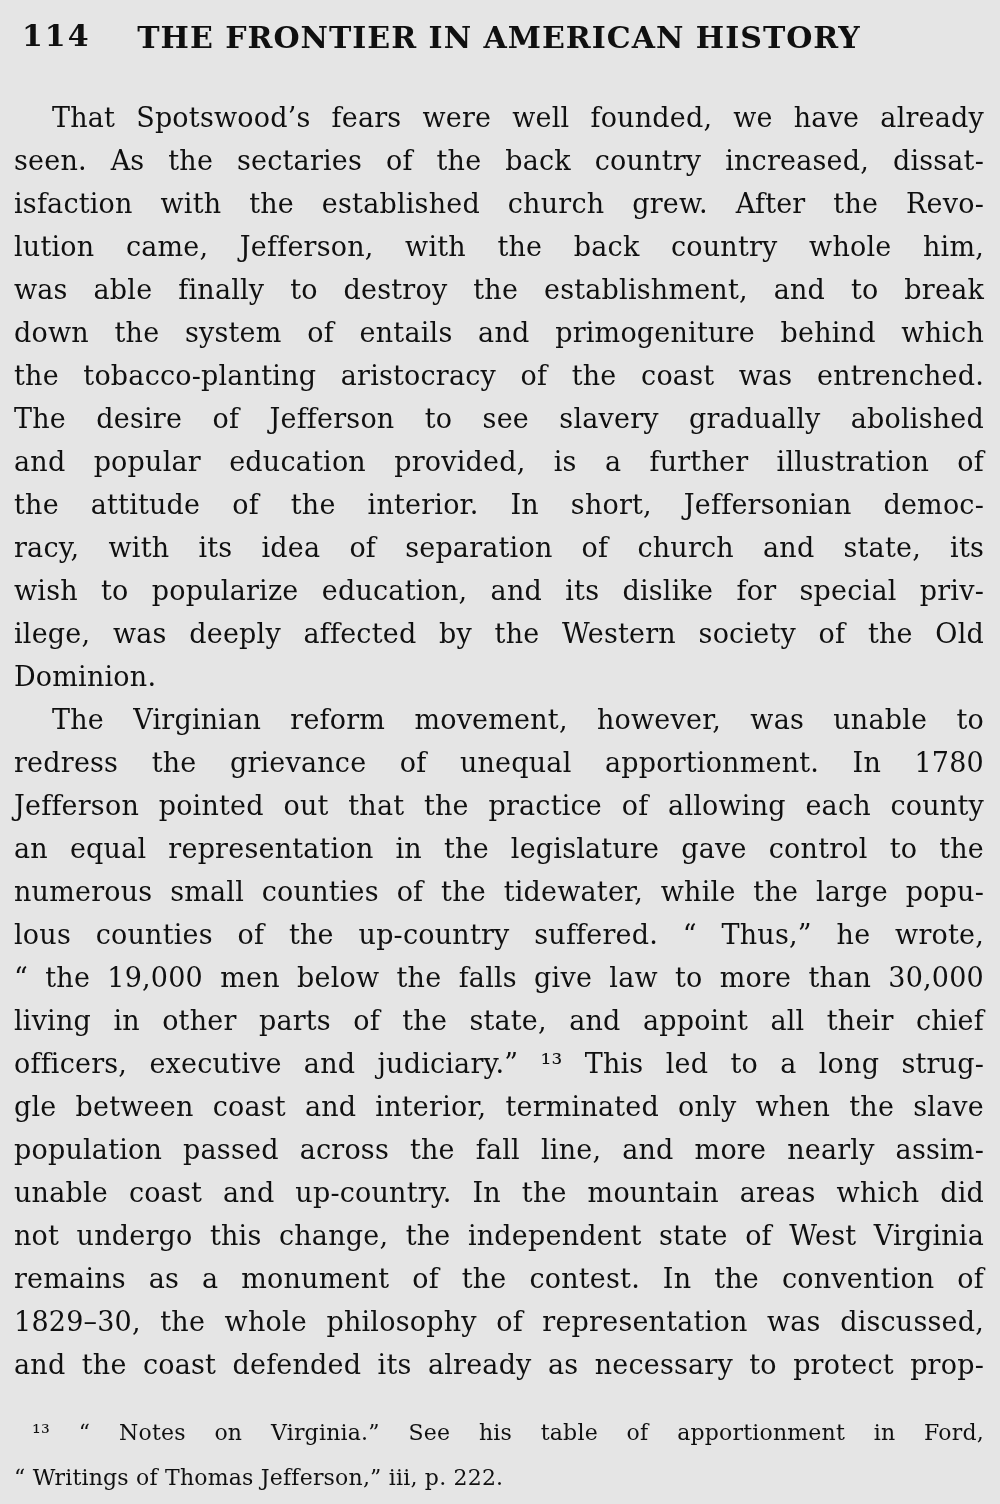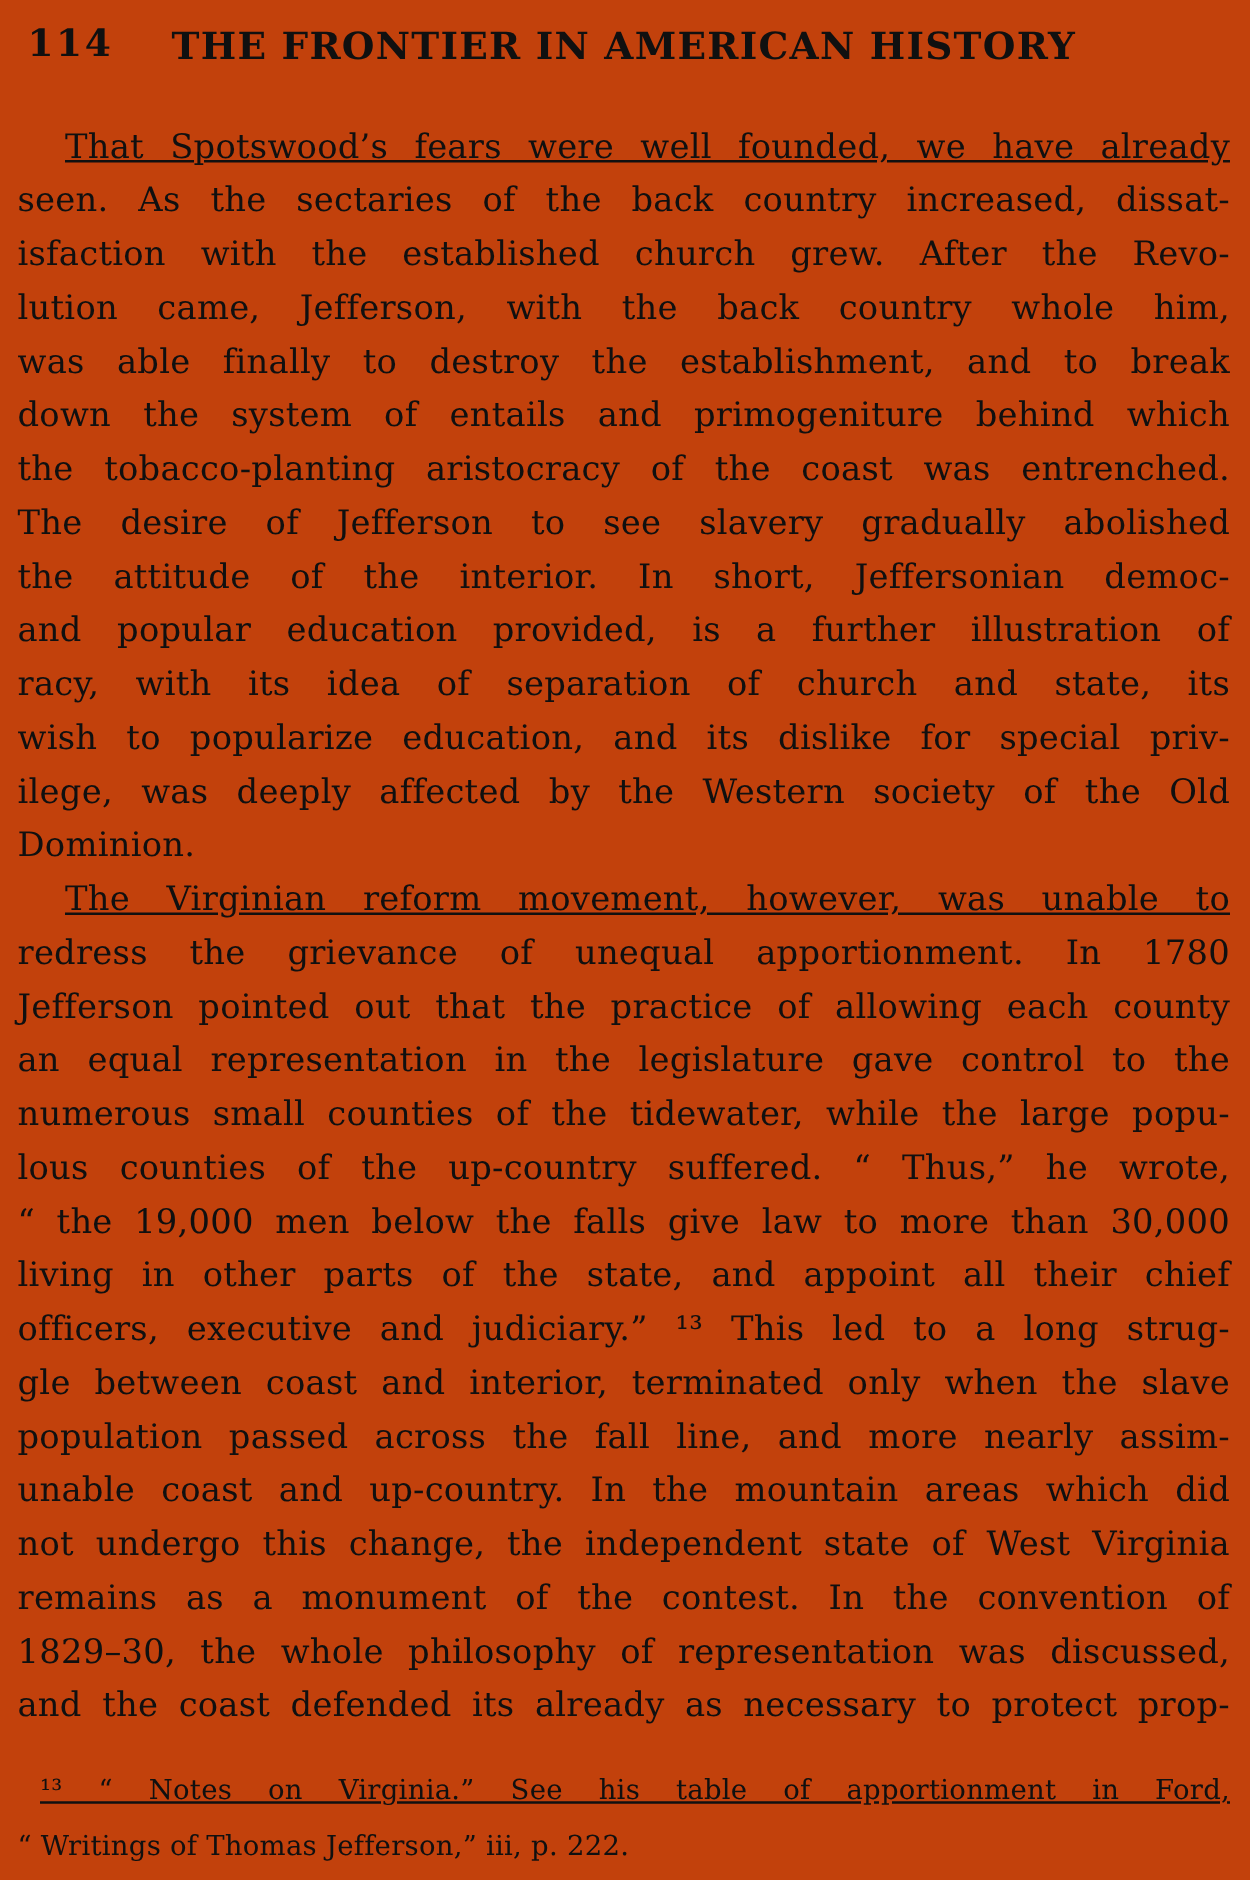--- a/index.html
+++ b/index.html
@@ -2,21 +2,21 @@
 <html><head>
 <meta charset="utf-8">
 <style>
   html, body { margin: 0; padding: 0; }
   body { background: #ffffff; }
   .page {
     position: relative;
     width: 1000px;
     height: 1504px;
     box-sizing: border-box;
-    background: #c2410c;
+    background: #e5e5e5;
     color: #101010;
     font-family: "DejaVu Serif", serif;
     padding: 16px 16px 0 14px;
     overflow: hidden;
   }
   .page-header {
     position: relative;
     height: 40px;
     margin-bottom: 40px;
   }
@@ -41,21 +41,21 @@
     white-space: nowrap;
   }
   .body-text .paragraph + .paragraph { }
   .line {
     font-size: 27px;
     line-height: 43px;
     letter-spacing: 0.2px;
     text-align: justify;
     text-align-last: justify;
   }
-  .line.indent { text-indent: 38px; text-decoration: underline; }
+  .line.indent { text-indent: 38px; }
   .line.flush-last { text-align-last: left; }
   .footnote { margin-top: 24px; }
   .footnote .line {
     font-size: 22px;
     line-height: 45px;
   }
   .footnote .line.indent { text-indent: 18px; }
 </style>
 </head>
 <body>
@@ -69,22 +69,22 @@
   <div class="body-text">
       <div class="paragraph">
         <div class="line indent">That Spotswood’s fears were well founded, we have already</div>
         <div class="line">seen. As the sectaries of the back country increased, dissat-</div>
         <div class="line">isfaction with the established church grew. After the Revo-</div>
         <div class="line">lution came, Jefferson, with the back country whole him,</div>
         <div class="line">was able finally to destroy the establishment, and to break</div>
         <div class="line">down the system of entails and primogeniture behind which</div>
         <div class="line">the tobacco-planting aristocracy of the coast was entrenched.</div>
         <div class="line">The desire of Jefferson to see slavery gradually abolished</div>
+        <div class="line">and popular education provided, is a further illustration of</div>
         <div class="line">the attitude of the interior. In short, Jeffersonian democ-</div>
-        <div class="line">and popular education provided, is a further illustration of</div>
         <div class="line">racy, with its idea of separation of church and state, its</div>
         <div class="line">wish to popularize education, and its dislike for special priv-</div>
         <div class="line">ilege, was deeply affected by the Western society of the Old</div>
         <div class="line flush-last">Dominion.</div>
       </div>
       <div class="paragraph">
         <div class="line indent">The Virginian reform movement, however, was unable to</div>
         <div class="line">redress the grievance of unequal apportionment. In 1780</div>
         <div class="line">Jefferson pointed out that the practice of allowing each county</div>
         <div class="line">an equal representation in the legislature gave control to the</div>

